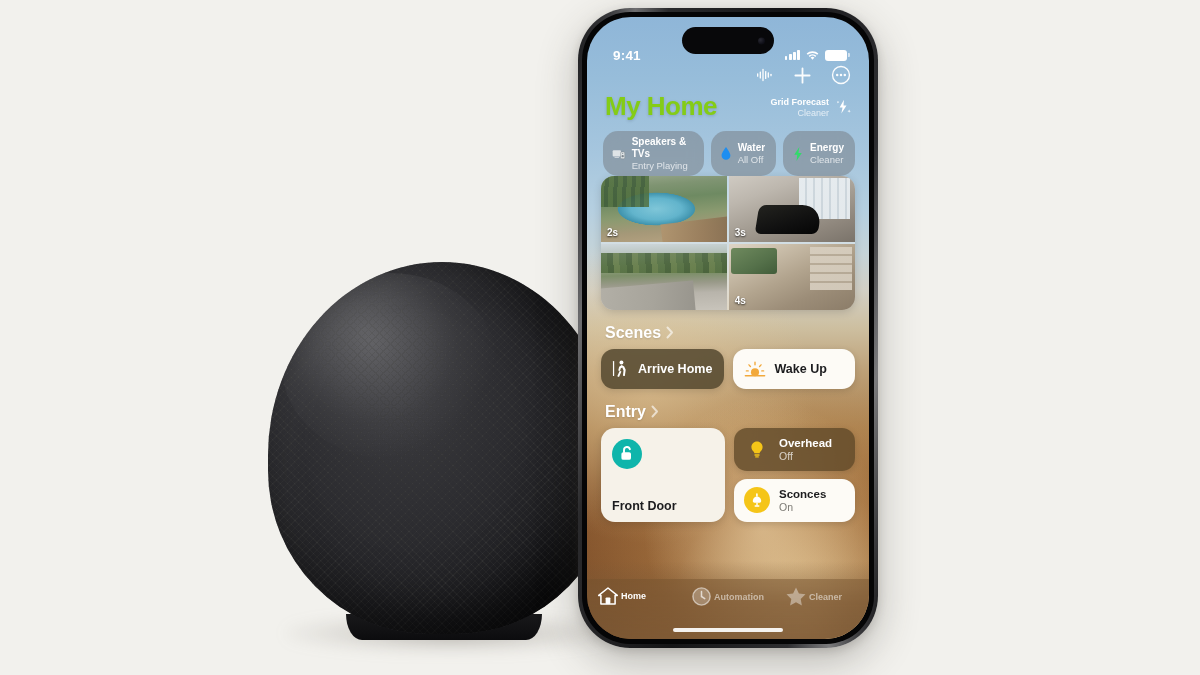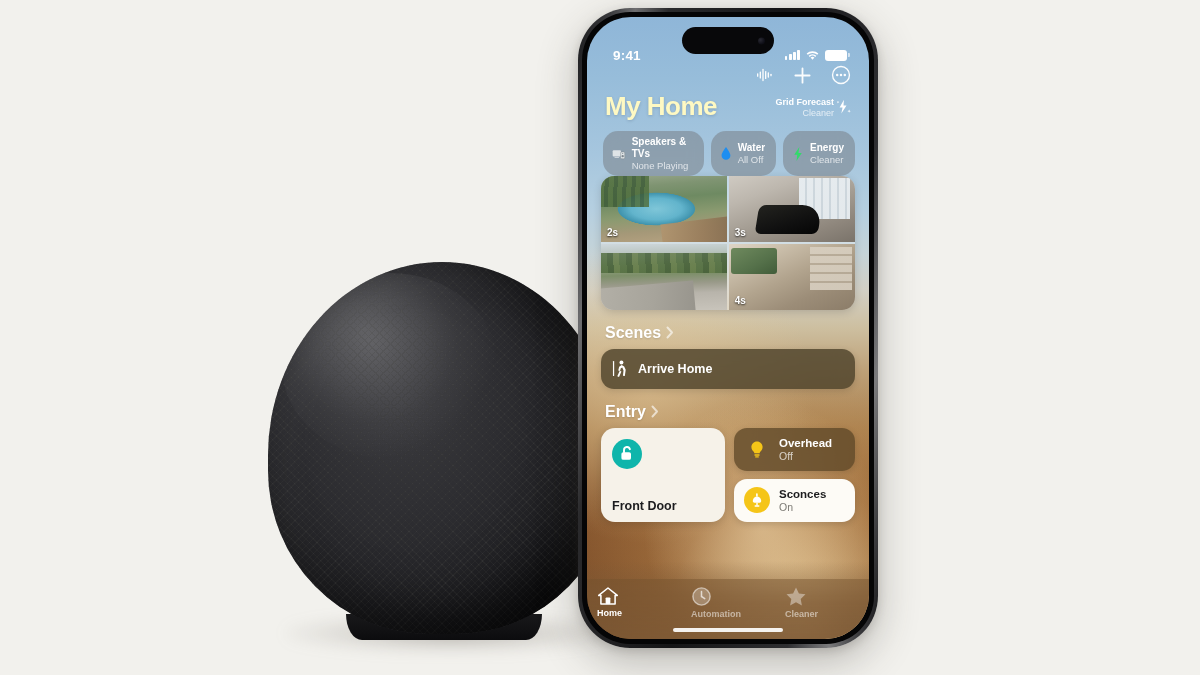--- a/index.html
+++ b/index.html
@@ -126,25 +126,25 @@
     display:flex; align-items:center; justify-content:flex-end;
     gap:19px; padding:8px 18px 0 0; color:#fff;
   }
   .ic{ opacity:.96; cursor:default; }
 
   .titlerow{
     display:flex; align-items:flex-end; justify-content:space-between;
     padding:6px 16px 0 18px;
   }
   .hometitle{
-    color:#fef9c3; font-size:26px; font-weight:bold; letter-spacing:-.5px;
+    color:#84cc16; font-size:26px; font-weight:bold; letter-spacing:-.5px;
     text-shadow:0 1px 3px rgba(40,60,80,.22);
     text-align:center;
   }
-  .grid-forecast{ display:flex; align-items:center; padding-bottom:4px; }
+  .grid-forecast{ display:flex; align-items:center; gap:5px; padding-bottom:4px; }
   .gf-text{ text-align:right; line-height:1.15; }
   .gf-title{ color:#fff; font-size:9px; font-weight:bold; }
   .gf-sub{ color:rgba(255,255,255,.72); font-size:9px; }
 
   .chips{ display:flex; gap:7px; padding:9px 14px 0 16px; }
   .chip{
     display:flex; align-items:center; gap:6px;
     background:rgba(120,128,134,.55);
     border-radius:15px; padding:5px 11px 5px 9px;
     backdrop-filter:blur(8px);
@@ -272,21 +272,21 @@
   .bulb-plain{ width:26px; display:flex; align-items:center; justify-content:center; flex:none; }
 
   
   .tabbar{
     position:absolute; left:0; right:0; bottom:0; height:60px;
     background:linear-gradient(180deg, rgba(118,84,48,.62) 0%, rgba(122,86,50,.80) 40%, rgba(124,88,52,.88) 100%);
     backdrop-filter:blur(18px);
     display:flex; align-items:flex-start; justify-content:space-around;
     padding-top:7px;
   }
-  .tab{ display:flex; flex-direction:column; align-items:flex-start; gap:2px; width:74px; }
+  .tab{ display:flex; flex-direction:row; align-items:center; gap:2px; width:74px; }
   .tab-l{ font-size:9px; font-weight:bold; }
   .tab-on .tab-l{ color:#fff; }
   .tab-off .tab-l{ color:rgba(255,255,255,.52); }
   .homebar{
     position:absolute; left:50%; bottom:7px; transform:translateX(-50%);
     width:110px; height:4px; border-radius:3px; background:rgba(255,255,255,.92);
   }
   .fade-bottom{
     position:absolute; left:0; right:0; bottom:60px; height:18px;
     background:linear-gradient(180deg, rgba(124,88,52,0) 0%, rgba(124,88,52,.30) 100%);
@@ -378,21 +378,21 @@
             <div class="chip">
               <svg width="17" height="14" viewBox="0 0 20 16">
                 <rect x="1" y="2.5" width="12" height="9" rx="1.4" fill="#dfe4e7"></rect>
                 <rect x="3.5" y="12.3" width="7" height="1.2" rx=".6" fill="#dfe4e7"></rect>
                 <rect x="12.6" y="5" width="6" height="10" rx="1.5" fill="#dfe4e7" stroke="#7c868c" stroke-width=".7"></rect>
                 <circle cx="15.6" cy="11.2" r="1.7" fill="#7c868c"></circle>
                 <circle cx="15.6" cy="7.3" r=".85" fill="#7c868c"></circle>
               </svg>
               <div class="chip-tx">
                 <div class="chip-t">Speakers &amp; TVs</div>
-                <div class="chip-s">None Playing</div>
+                <div class="chip-s">Entry Playing</div>
               </div>
             </div>
 
             <div class="chip">
               <svg width="12" height="15" viewBox="0 0 13 17">
                 <path d="M6.5 1C6.5 1 1.5 7.4 1.5 10.7a5 5 0 0 0 10 0C11.5 7.4 6.5 1 6.5 1Z" fill="#1e8ef0"></path>
               </svg>
               <div class="chip-tx">
                 <div class="chip-t">Water</div>
                 <div class="chip-s">All Off</div>
@@ -437,20 +437,30 @@
             <div class="tile tile-dark">
               <svg width="17" height="20" viewBox="0 0 18 21">
                 <rect x="1" y="2" width="1.3" height="16" rx=".6" fill="#fff"></rect>
                 <circle cx="10" cy="3.6" r="2.1" fill="#fff"></circle>
                 <path d="M10.2 6.3 7.6 8.1l-1 4.1 1.9.5.8-3 1.6-.8 1.3 3.1-.6 5.6 2 .2.9-6.4-1.6-3.6-2.7-1.5Z" fill="#fff"></path>
                 <path d="M8.2 12.3 5.6 18.2l1.8.8 2.6-5.9-2-0.8Z" fill="#fff"></path>
               </svg>
               <div class="tile-label">Arrive Home</div>
             </div>
 
+            <div class="tile tile-light">
+              <svg width="22" height="18" viewBox="0 0 24 19">
+                <circle cx="12" cy="13" r="4.4" fill="#f2a93b"></circle>
+                <g stroke="#f2a93b" stroke-width="1.5" stroke-linecap="round">
+                  <path d="M12 2.2v2.6M5.4 5 7 6.7M18.6 5 17 6.7M2.6 11.6h2M19.4 11.6h2"></path>
+                  <path d="M1.5 16.9h21" stroke-width="1.6"></path>
+                </g>
+              </svg>
+              <div class="tile-label">Wake Up</div>
+            </div>
           </div>
 
           <div class="section-h">
             <span>Entry</span>
             <svg class="chev" width="8" height="13" viewBox="0 0 8 13">
               <path d="M1.5 1.5 6 6.5l-4.5 5" stroke="#fff" stroke-width="1.9" fill="none" stroke-linecap="round" stroke-linejoin="round"></path>
             </svg>
           </div>
 
           <div class="entry-row">

